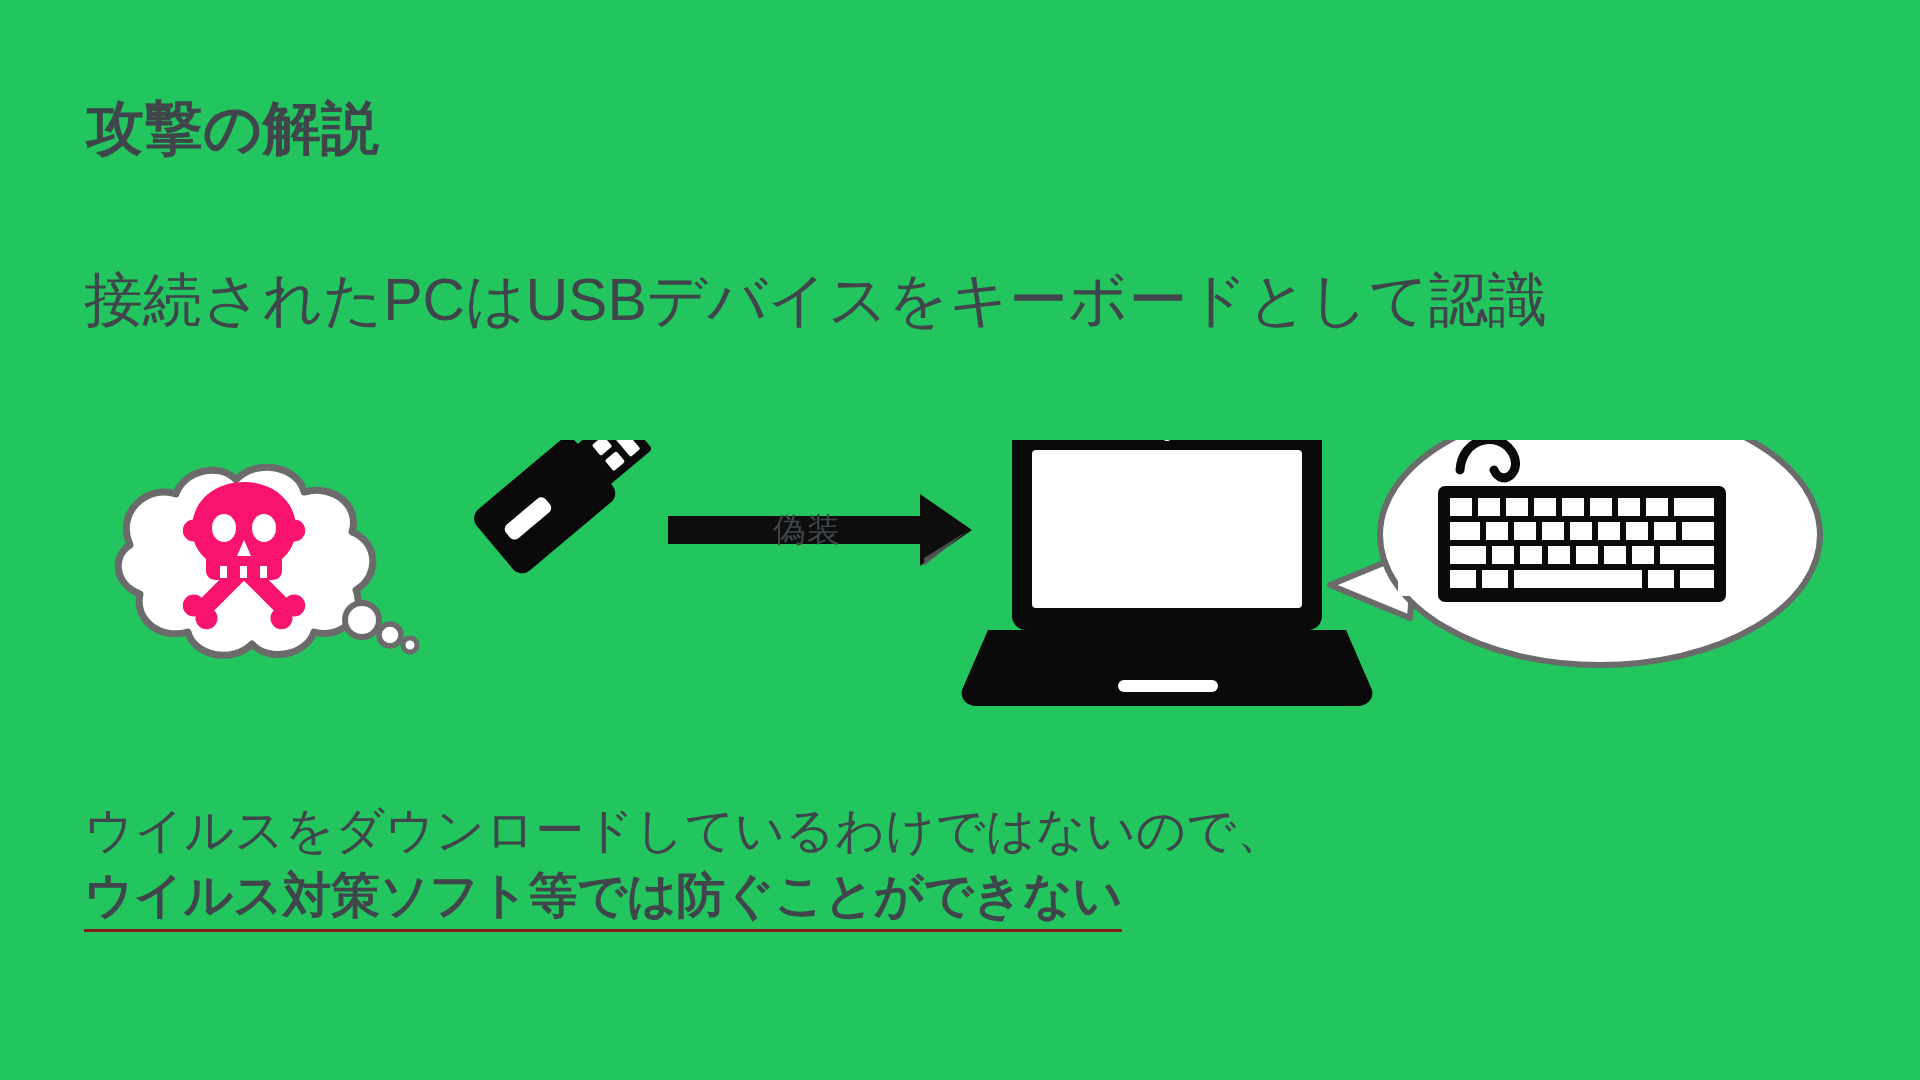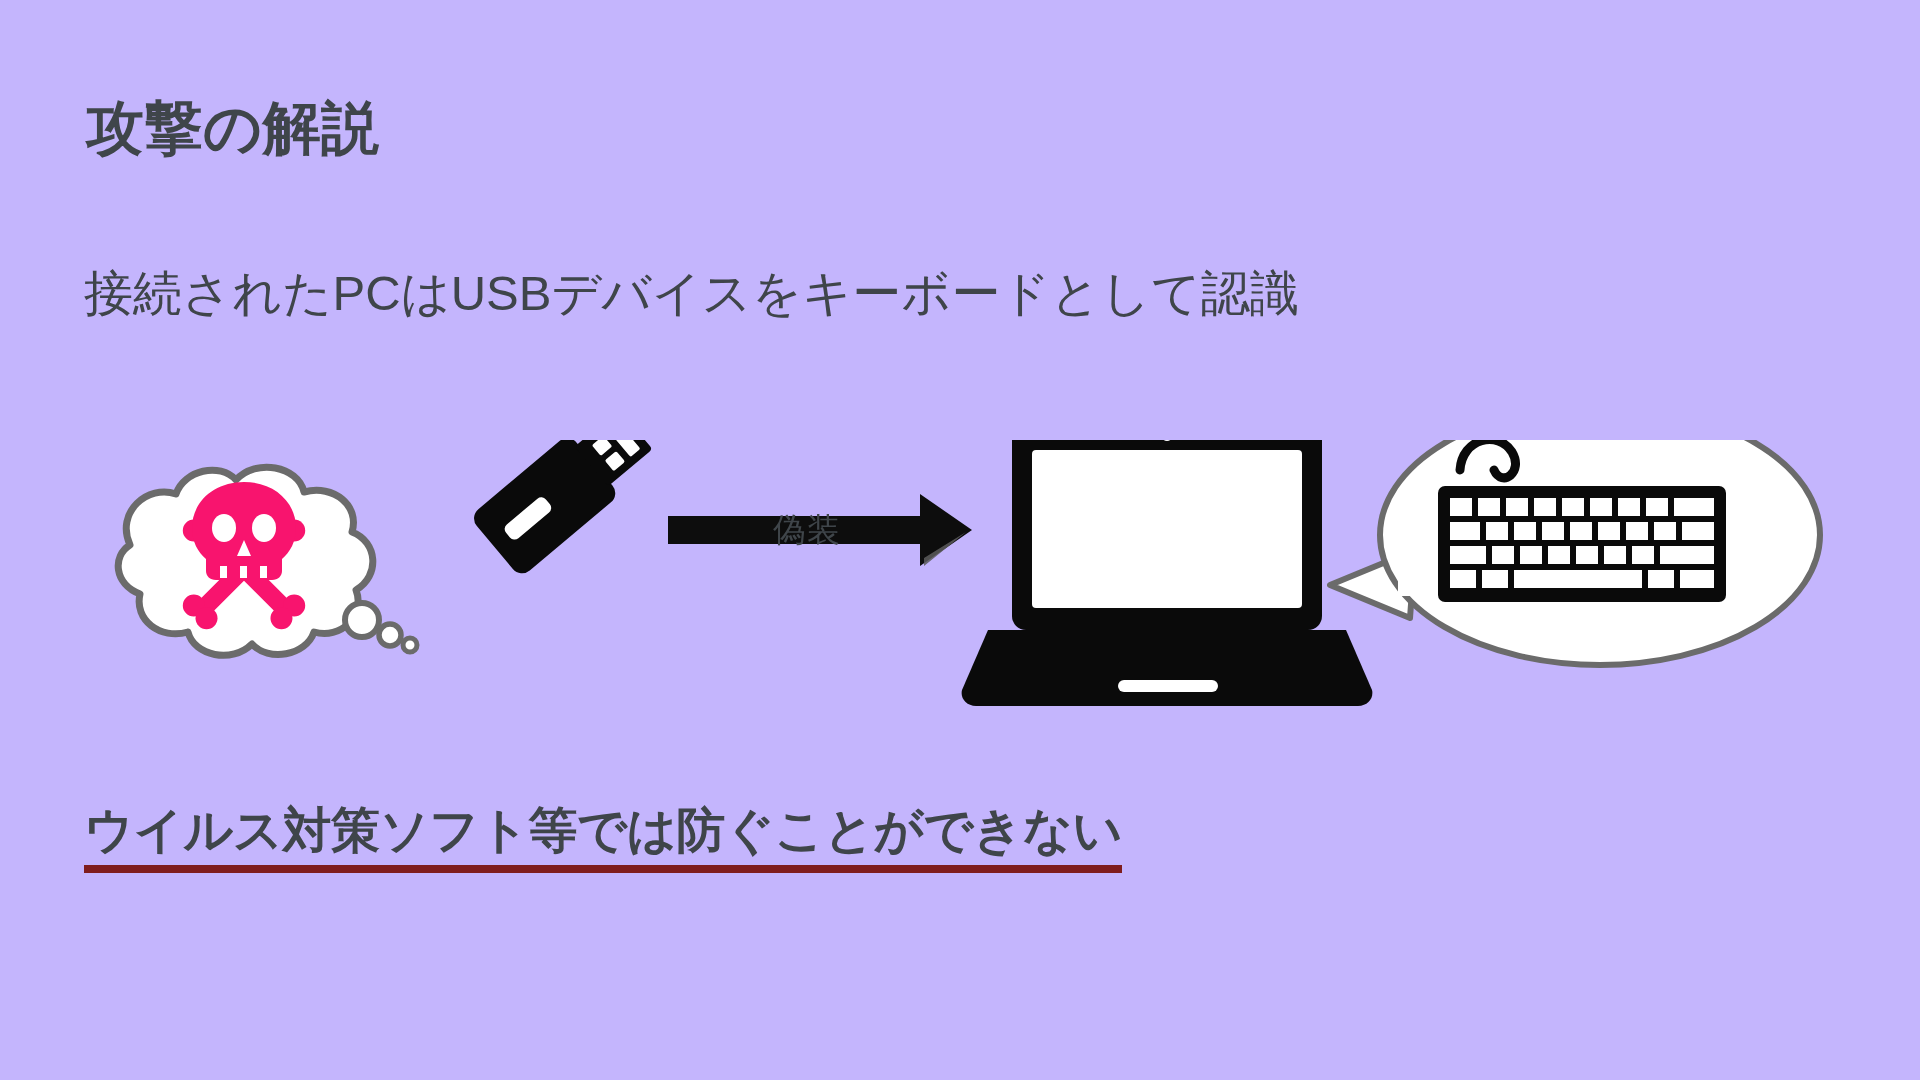--- a/index.html
+++ b/index.html
@@ -12,42 +12,42 @@
     height: 1080px;
     overflow: hidden;
     font-family: "Liberation Sans", "DejaVu Sans", sans-serif;
     color: #3f454a;
     -webkit-font-smoothing: antialiased;
   }
   .slide {
     position: relative;
     width: 1920px;
     height: 1080px;
-    background: #c4b5fd;
+    background: #22c55e;
   }
 
   
   .title {
     position: absolute;
     left: 86px;
     top: 96px;
     font-size: 58px;
     font-weight: 700;
     letter-spacing: 0.5px;
     color: #3f454a;
     white-space: nowrap;
     line-height: 1.1;
   }
 
   
   .intro {
     position: absolute;
     left: 84px;
     top: 262px;
-    font-size: 49px;
+    font-size: 59px;
     font-weight: 400;
     color: #3f454a;
     line-height: 1.30;
     white-space: nowrap;
   }
   .intro .ln { display: block; }
 
   
   .conclusion {
     position: absolute;
@@ -55,21 +55,21 @@
     top: 798px;
     font-size: 49px;
     color: #3f454a;
     line-height: 1.32;
     white-space: nowrap;
   }
   .conclusion .ln { display: block; }
   .conclusion .emph {
     display: inline-block;
     font-weight: 700;
-    border-bottom: 8px solid #7f1d1d;
+    border-bottom: 3px solid #7f1d1d;
     padding-bottom: 2px;
     letter-spacing: -0.5px;
   }
 
   
   .diagram {
     position: absolute;
     left: 60px;
     top: 440px;
     width: 1800px;
@@ -240,16 +240,17 @@
           </g>
         </g>
       </g>
 
     </svg>
   </div>
 
   <div class="arrow-label">偽装</div>
 
   <div class="conclusion">
+    <span class="ln">ウイルスをダウンロードしているわけではないので、</span>
     <span class="ln"><span class="emph">ウイルス対策ソフト等では防ぐことができない</span></span>
   </div>
 
 </div>
 
 </body></html>

